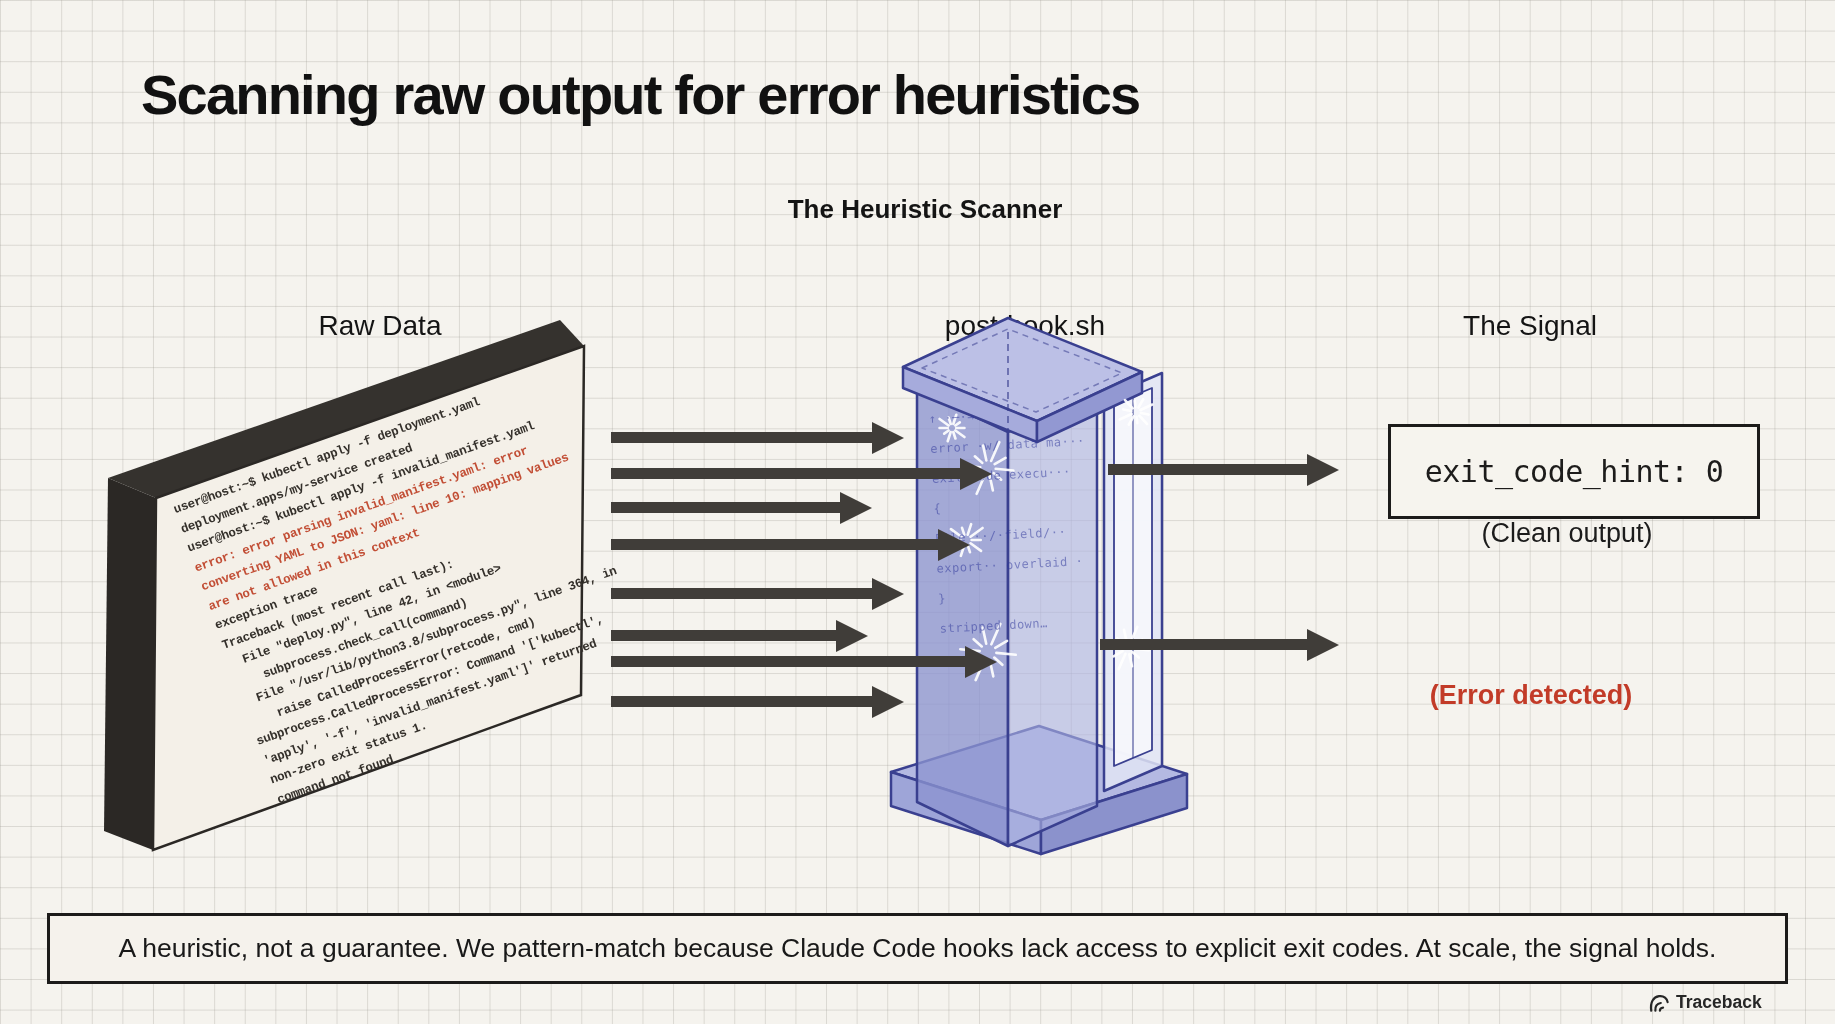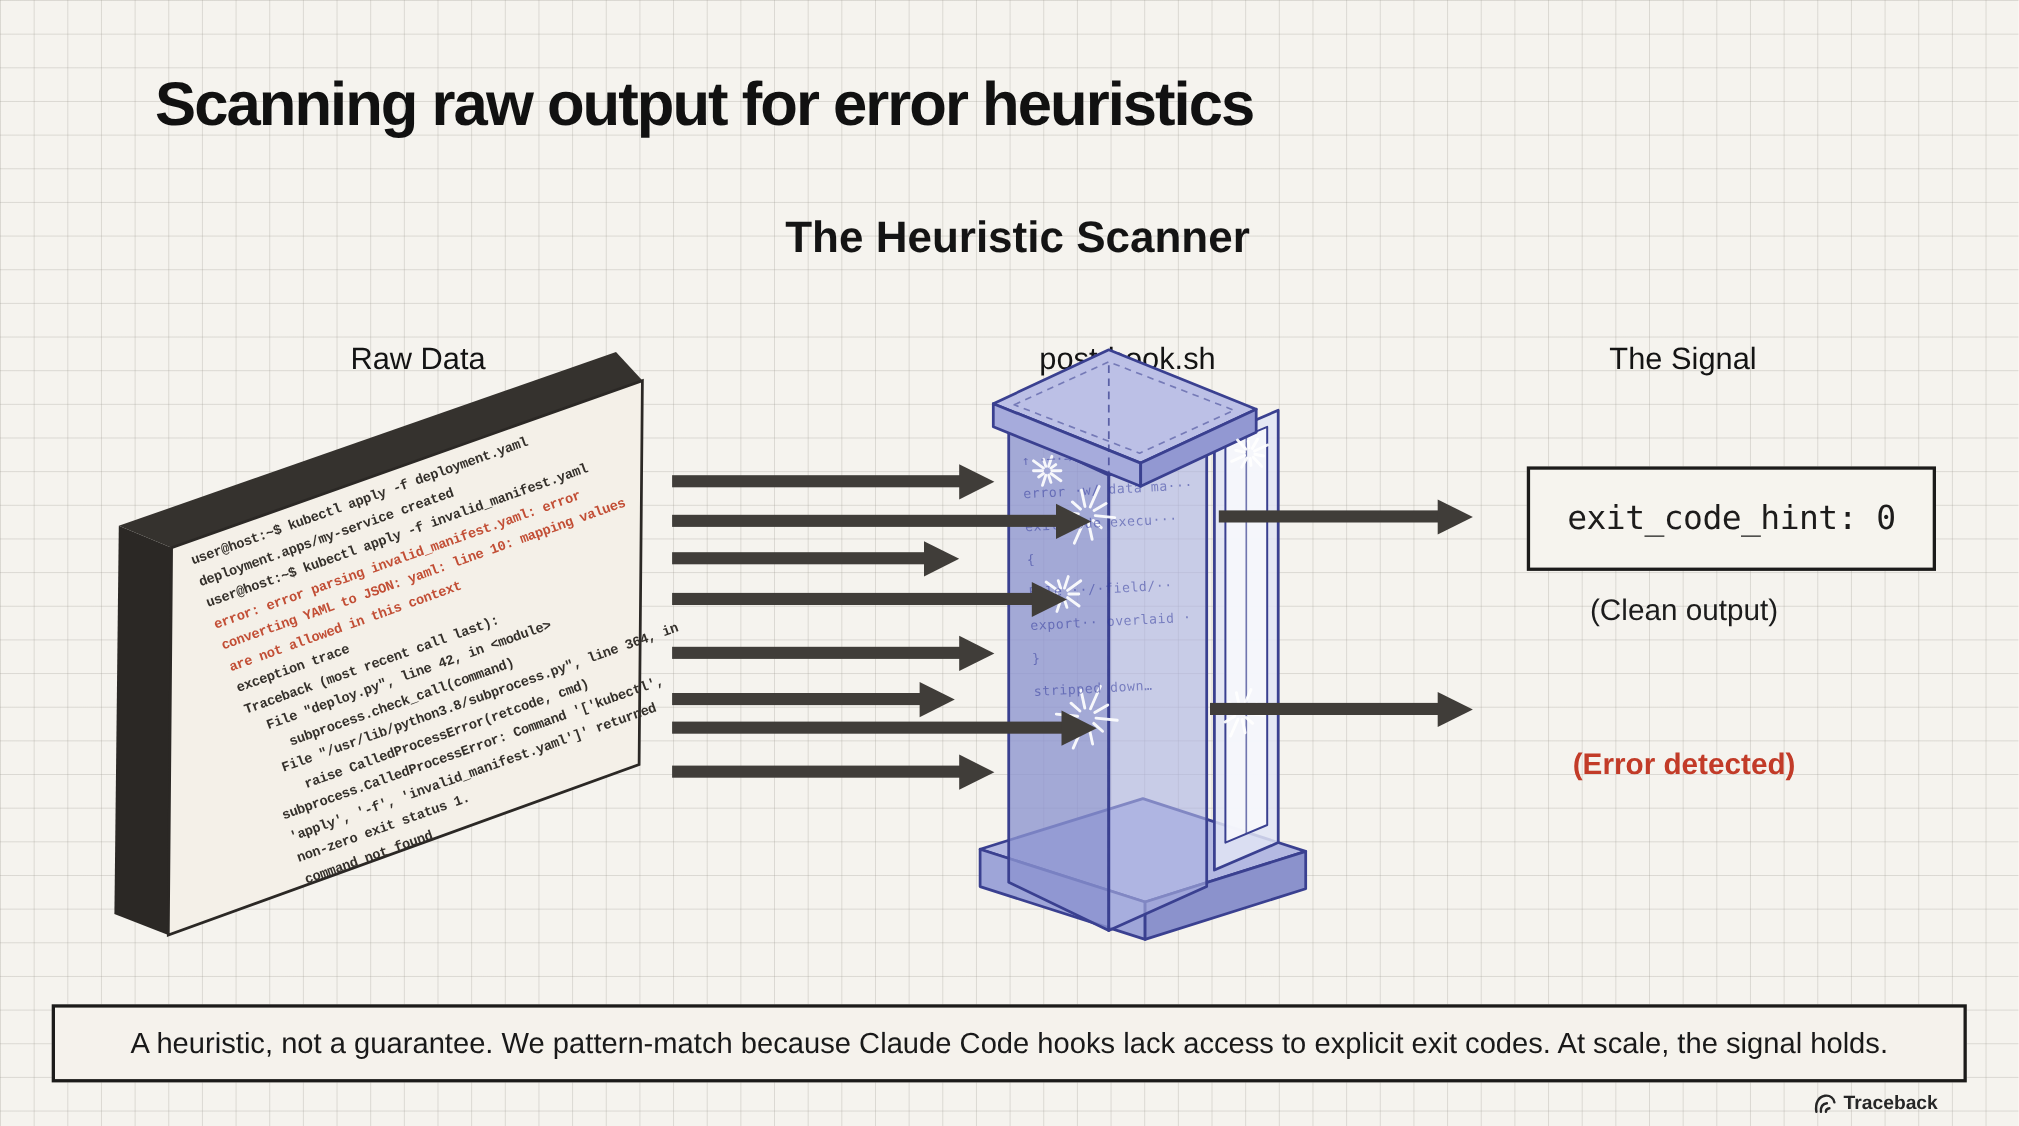--- a/index.html
+++ b/index.html
@@ -13,21 +13,21 @@
     font-family:"Liberation Sans", sans-serif;
     color:#161616;
   }
   .abs{position:absolute;}
   .title{
     left:93px;top:62px;width:1200px;
     font-size:56px;font-weight:900;letter-spacing:-1.8px;color:#111;margin-left:48px;
   }
   .subtitle{
     left:665px;top:194px;width:520px;text-align:center;
-    font-size:40px;font-weight:700;color:#141414;
+    font-size:26px;font-weight:700;color:#141414;
   }
   .col-label{
     top:262px;text-align:center;font-size:28px;font-weight:400;color:#141414;margin-top:48px;
   }
   .lbl-raw{left:270px;width:220px;}
   .lbl-hook{left:905px;width:240px;}
   .lbl-signal{left:1420px;width:220px;}
 
   svg.layer{left:0;top:0;width:1835px;height:1024px;pointer-events:none;}
 
@@ -200,21 +200,21 @@
   <div class="arrow" style="left:611px;top:630px;width:226px;"></div>
   <div class="arrow" style="left:611px;top:656px;width:355px;"></div>
   <div class="arrow" style="left:611px;top:696px;width:262px;"></div>
 
   <div class="arrow" style="left:1108px;top:464px;width:200px;"></div>
   <div class="arrow" style="left:1100px;top:639px;width:208px;"></div>
 
   <div class="abs signal-box" style="top:424px;margin-left:40px;">
     <span>exit_code_hint: 0</span>
   </div>
-  <div class="abs box-caption" style="top:540px;">(Clean output)</div>
+  <div class="abs box-caption" style="top:518px;padding-left:36px;">(Clean output)</div>
 
   <div class="abs box-caption error" style="top:680px;">(Error detected)</div>
 
   <div class="abs footer-note">
     <span>A heuristic, not a guarantee. We pattern-match because Claude Code hooks lack access to explicit exit codes. At scale, the signal holds.</span>
   </div>
 
   <div class="abs watermark">
     <svg width="22" height="20" viewBox="0 0 24 22">
       <path d="M3.5 19.5 C2 10 6 4.5 12 3.5 C17.5 2.6 21 6.5 21.5 10" fill="none" stroke="#262626" stroke-width="2.4" stroke-linecap="round"></path>

